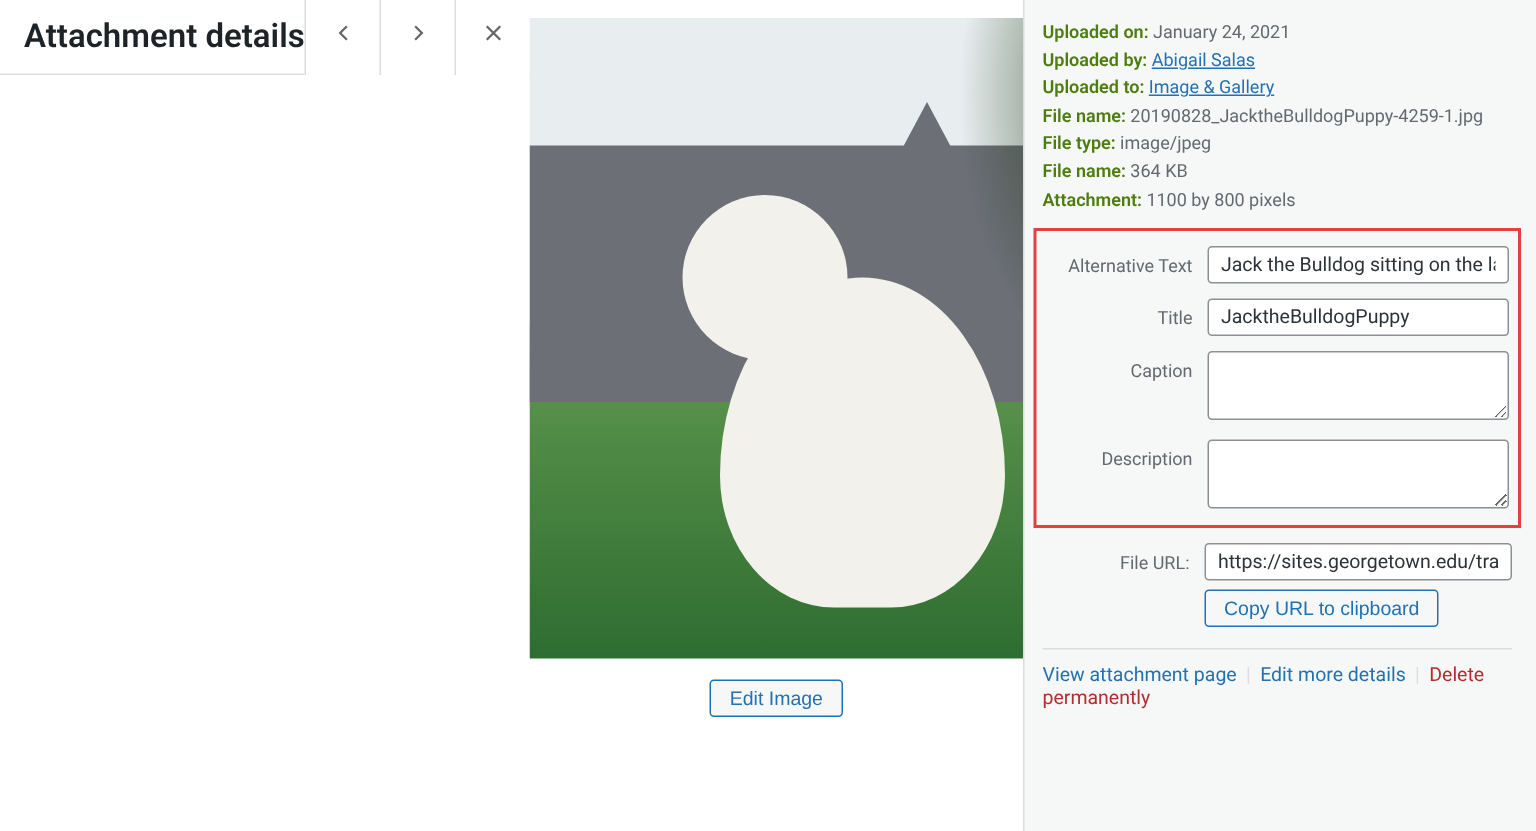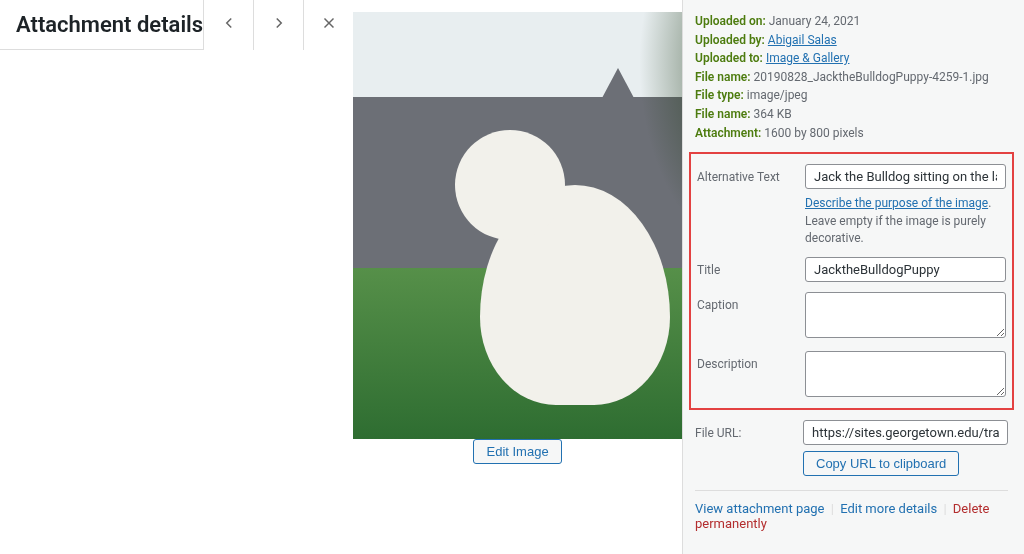--- a/index.html
+++ b/index.html
@@ -120,21 +120,21 @@
     content: "";
     position: absolute;
     top: -55px;
     left: -25px;
     width: 110px;
     height: 110px;
     background: #f2f1eb;
     border-radius: 50%;
   }
   .edit-btn-wrap {
-    margin-top: 0;
+    margin-top: 14px;
   }
   .btn {
     background: #f6f7f7;
     border: 1px solid #2271b1;
     color: #2271b1;
     padding: 4px 12px;
     font-size: 13px;
     border-radius: 3px;
     cursor: pointer;
   }
@@ -168,21 +168,21 @@
     margin: 0 -6px;
   }
   .setting {
     display: flex;
     align-items: flex-start;
     margin-bottom: 10px;
   }
   .setting:last-child { margin-bottom: 0; }
   .setting .lbl {
     width: 108px;
-    text-align: left;
+    text-align: right;
     padding-right: 10px;
     padding-top: 6px;
     color: #646970;
     font-size: 12px;
     flex-shrink: 0;
   }
   .setting .ctrl {
     flex: 1;
   }
   .input, .textarea {
@@ -294,34 +294,31 @@
       <div class="meta-row">
         <strong>File type:</strong>
         <span>image/jpeg</span>
       </div>
       <div class="meta-row">
         <strong>File name:</strong>
         <span>364 KB</span>
       </div>
       <div class="meta-row">
         <strong>Attachment:</strong>
-        <span>1600 by 800 pixels</span>
+        <span>1100 by 800 pixels</span>
       </div>
 
       <div class="settings">
 
         <div class="highlight-box">
 
           <div class="setting">
             <div class="lbl">Alternative Text</div>
             <div class="ctrl">
               <input class="input" type="text" value="Jack the Bulldog sitting on the lawn in front of Healy Hall" style="">
-              <div class="help">
-                <a>Describe the purpose of the image</a><span>. Leave empty if the image is purely decorative.</span>
-              </div>
             </div>
           </div>
 
           <div class="setting">
             <div class="lbl">Title</div>
             <div class="ctrl">
               <input class="input" type="text" value="JacktheBulldogPuppy" style="">
             </div>
           </div>
 

